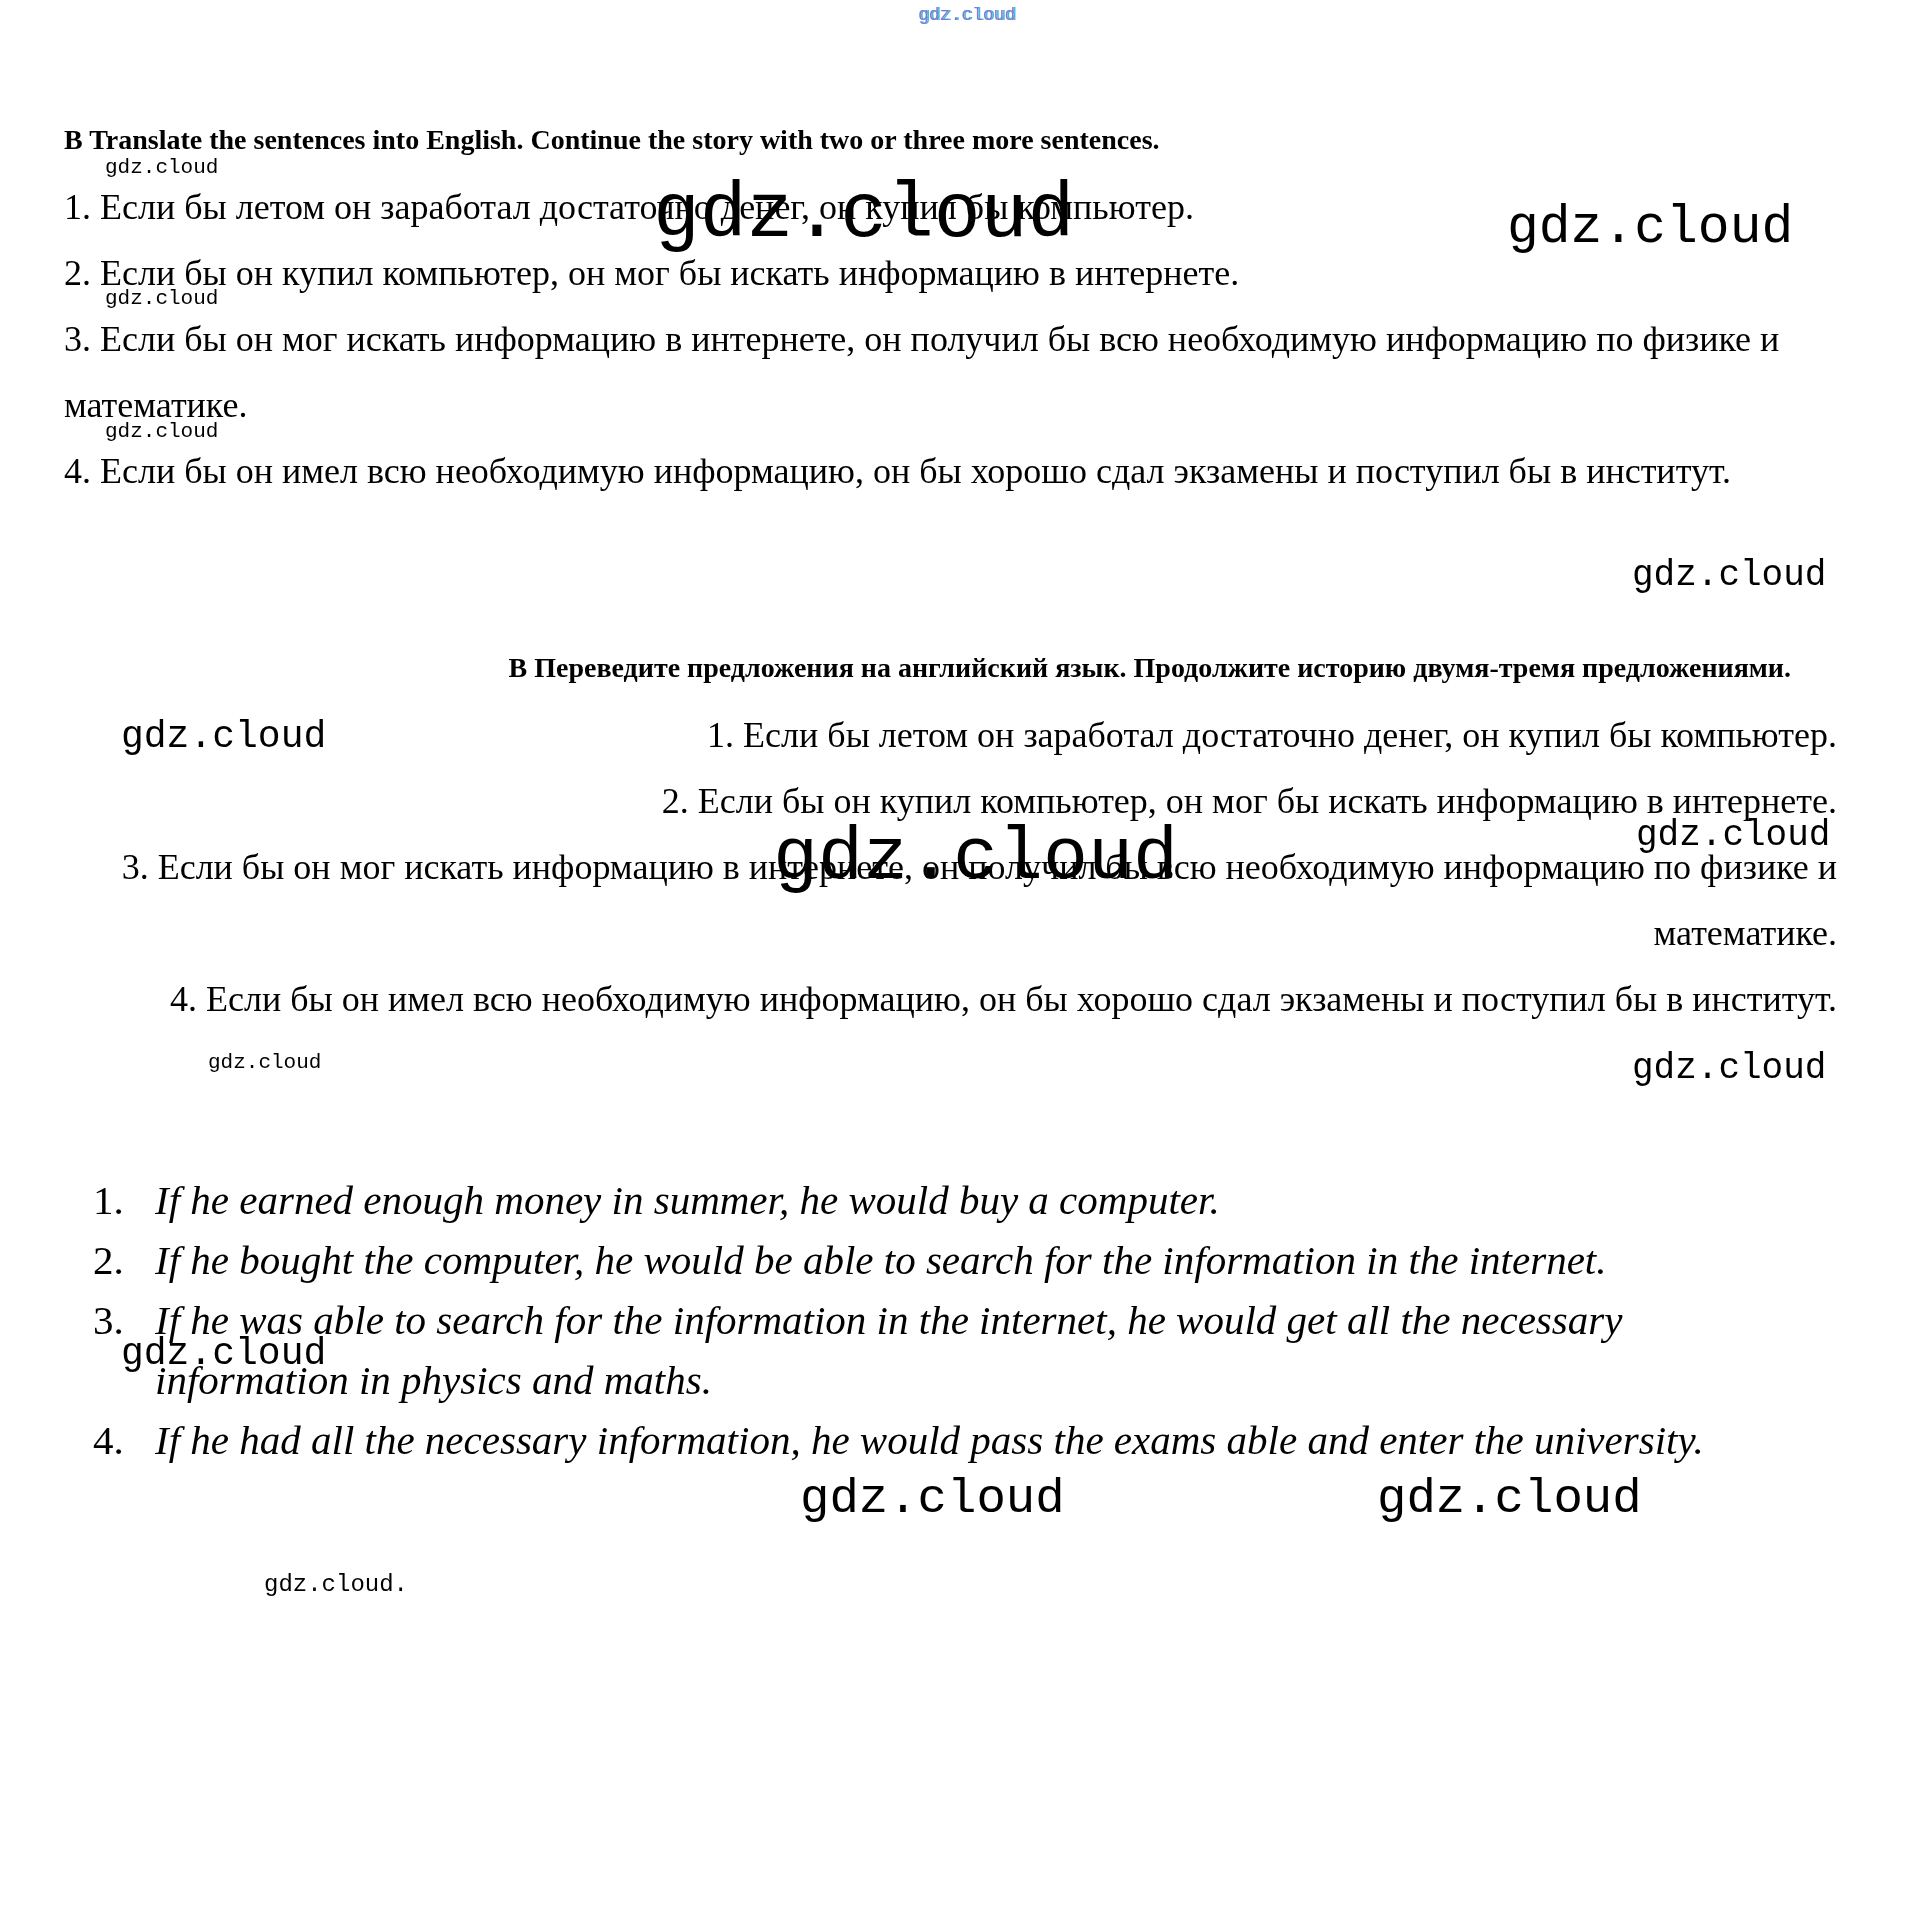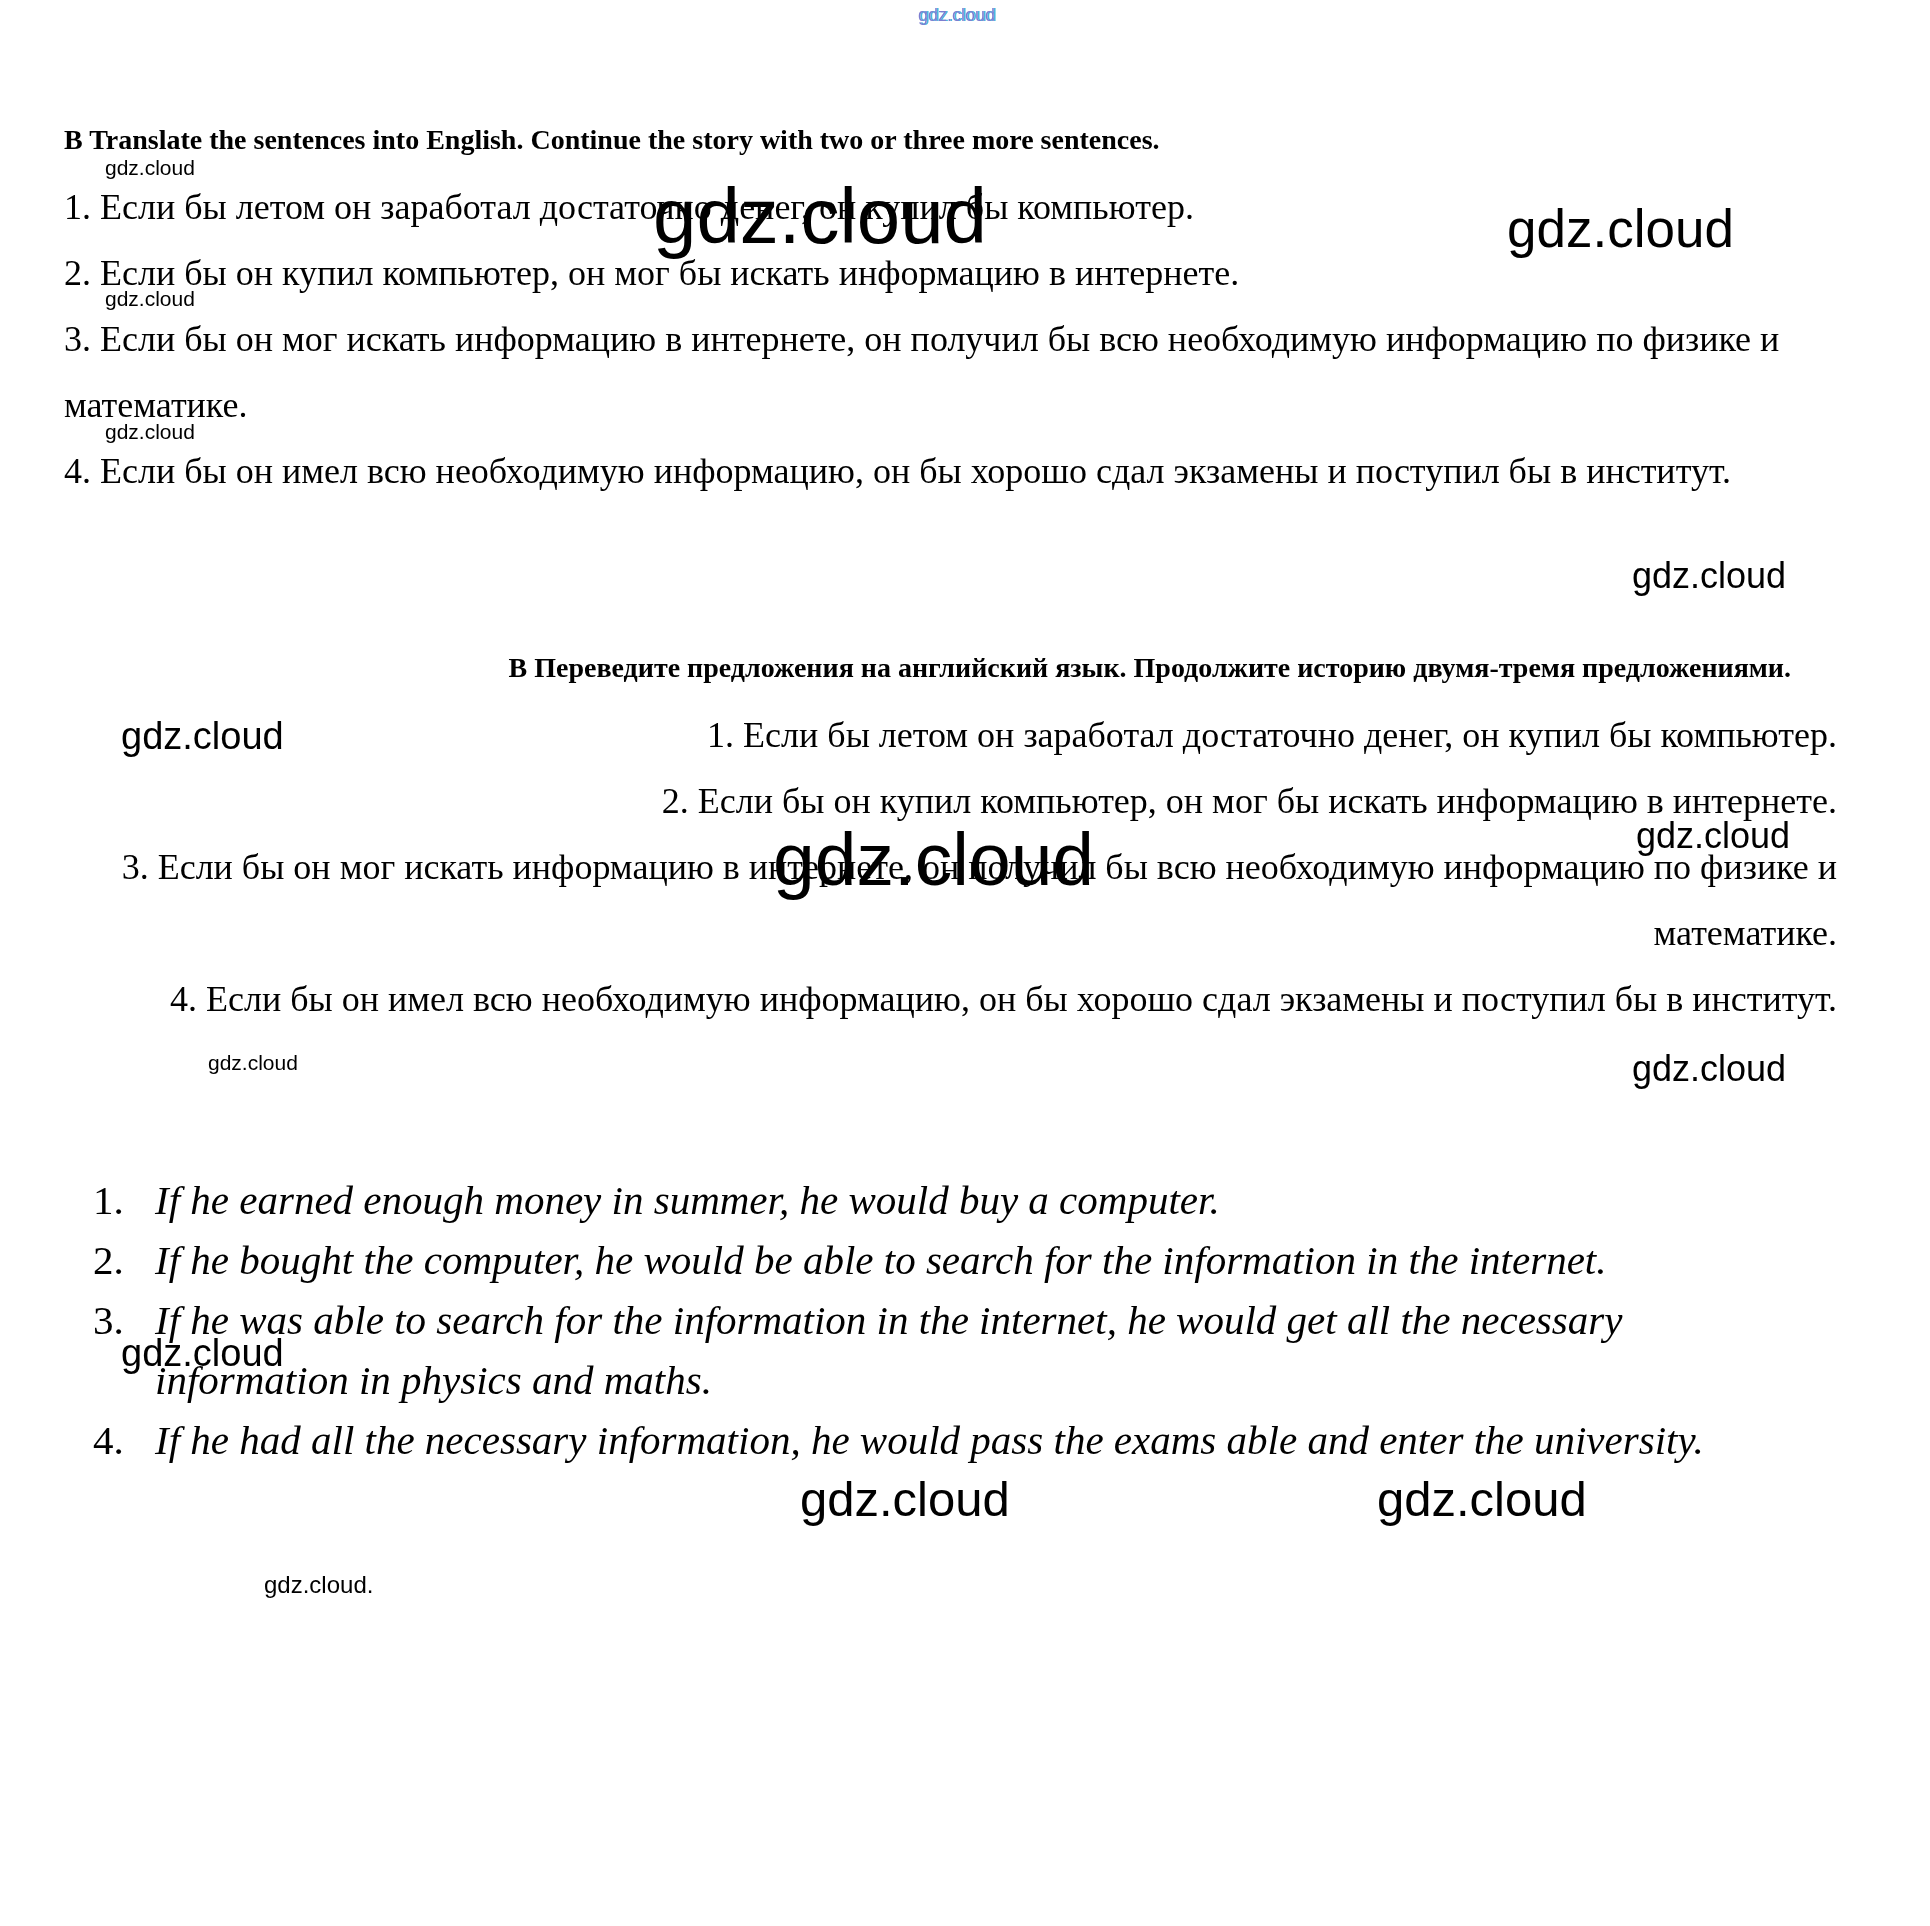--- a/index.html
+++ b/index.html
@@ -55,21 +55,21 @@
     margin-left: 29px;
   }
   .answer-text {
     flex: 1 1 auto;
     padding-left: 11px;
     font-style: italic;
   }
   
   .wm {
     position: absolute;
-    font-family: Liberation Sans, sans-serif;
+    font-family: Liberation Mono, monospace;
     color: #000000;
     white-space: nowrap;
   }
   .wm-top     { left: 918px; top: 4.5px;    font-size: 18px; color: #7d7dd0; text-shadow: 1.8px 0 0 #49b8e0; }
   .wm-s1      { left: 105px;  top: 156px;  font-size: 21px; }
   .wm-big1    { left: 653px;  top: 171px;  font-size: 78px; }
   .wm-right1  { left: 1507px; top: 198px;  font-size: 53px; }
   .wm-s2      { left: 105px;  top: 287px;  font-size: 21px; }
   .wm-s3      { left: 105px;  top: 420px;  font-size: 21px; }
   .wm-right2  { left: 1632px; top: 555px;  font-size: 36px; }

